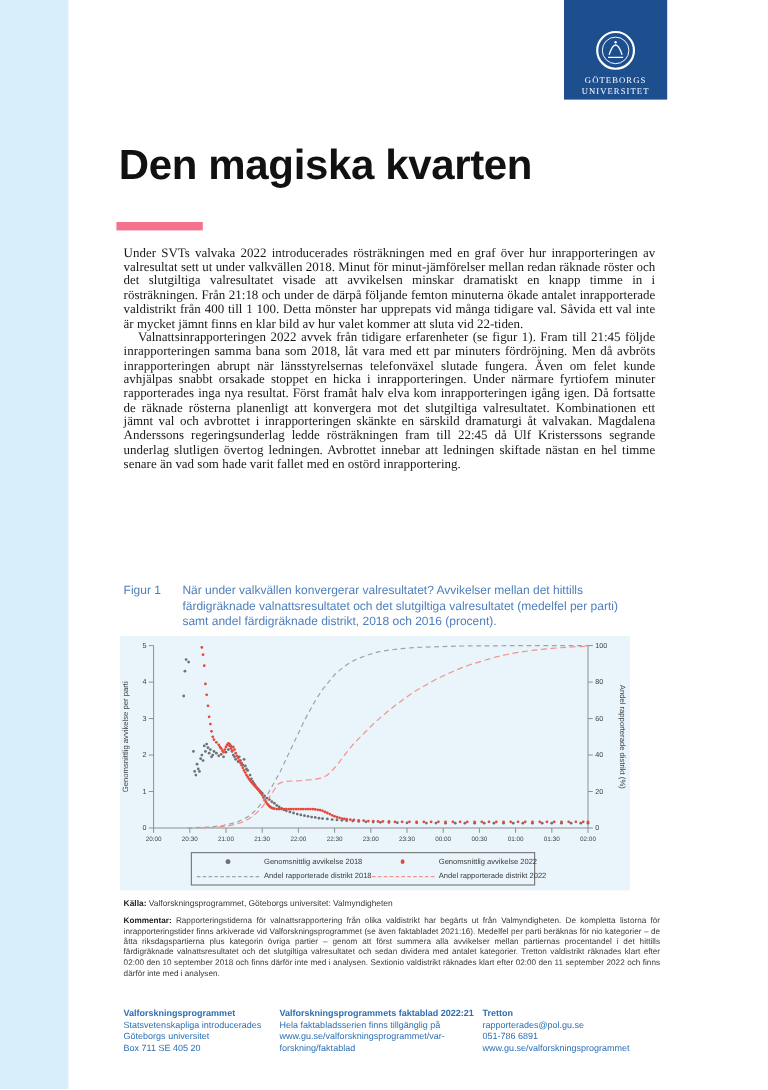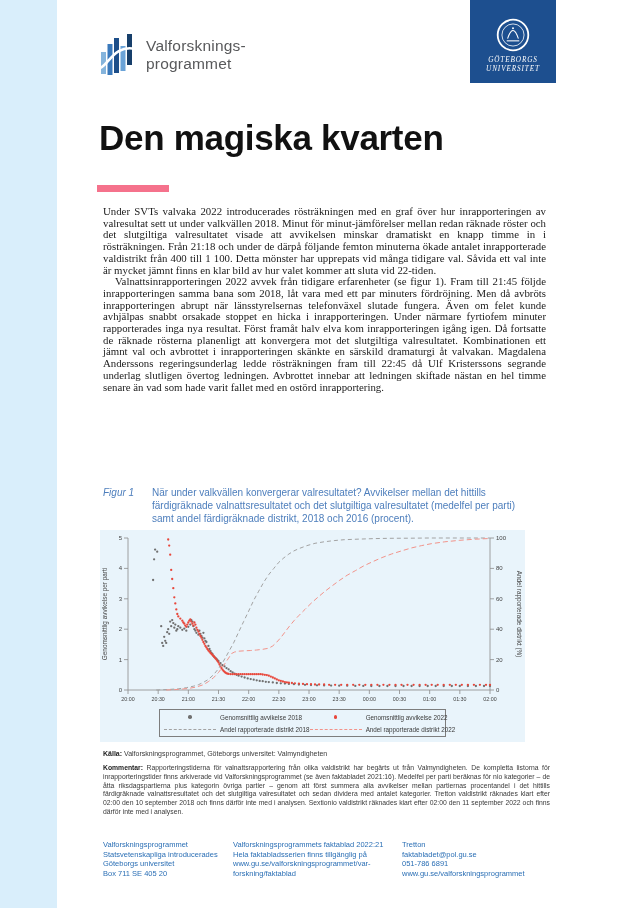--- a/index.html
+++ b/index.html
@@ -4,40 +4,40 @@
 <style>
   html,body{margin:0;padding:0;background:#fff;}
   .page{position:relative;width:640px;height:908px;background:#ffffff;overflow:hidden;
         font-family:"Liberation Sans",sans-serif;}
   .left-strip{position:absolute;left:0;top:0;width:57px;height:908px;background:#d9eefb;}
 
   
   .vlogo{position:absolute;left:101px;top:34px;display:flex;align-items:flex-start;gap:11px;}
   .vlogo-text{color:#58595b;font-size:15.5px;line-height:18px;letter-spacing:.2px;margin-top:3px;}
   .gu-box{position:absolute;left:470px;top:0;width:86px;height:83px;background:#1d4f8f;
-          display:flex;flex-direction:column;align-items:center;justify-content:center;padding-top:8px;box-sizing:border-box;font-style:italic;}
+          display:flex;flex-direction:column;align-items:center;justify-content:flex-start;padding-top:24px;box-sizing:border-box;}
   .gu-text{color:#fff;font-family:"Liberation Serif",serif;font-size:7.2px;letter-spacing:.9px;
            line-height:9px;text-align:center;margin-top:3px;}
 
   
   h1.title{position:absolute;left:99px;top:118px;margin:0;font-size:35px;font-weight:700;
            color:#111;letter-spacing:-.3px;}
   .pink-bar{position:absolute;left:97px;top:185px;width:72px;height:7px;background:#f5728c;}
 
   
   .text-block{position:absolute;left:103px;top:206px;width:443px;
               font-family:"Liberation Serif",serif;font-size:10.8px;line-height:11.7px;
               color:#1a1a1a;text-align:justify;}
   .text-block p{margin:0;}
   .text-block p.indent{text-indent:12px;}
 
   
   .fig-caption{position:absolute;left:103px;top:486px;width:432px;display:flex;
                color:#4d7ebc;font-size:10px;line-height:13px;}
-  .fig-label{width:49px;flex:0 0 49px;font-style:italic;}
+  .fig-label{width:49px;flex:0 0 49px;}
   .fig-text{flex:1;}
 
   
   .chart-panel{position:absolute;left:100px;top:530px;width:425px;height:212px;margin:0;
                background:#e9f4fb;}
   .legend{margin:1px 0 0 59px;width:287px;border:1px solid #7d7d7d;box-sizing:border-box;
           display:grid;grid-template-columns:1fr 1fr;padding:2px 4px;row-gap:2px;}
   .legend-entry{display:flex;align-items:center;height:10px;}
   .legend-label{font-size:6.3px;color:#3a3a3a;white-space:nowrap;}
   .marker{display:block;width:52px;flex:0 0 52px;margin-right:4px;}
@@ -51,42 +51,28 @@
   .comment-line{position:absolute;left:103px;top:764px;width:447px;margin:0;
                 font-size:6.8px;line-height:8.8px;color:#3a3a3a;text-align:justify;}
   .source-line b,.comment-line b{color:#222;}
 
   
   .footer{position:absolute;left:103px;top:840px;display:flex;color:#2b6fb5;
           font-size:7.5px;line-height:9.6px;}
   .f-col1{width:130px;flex:0 0 130px;}
   .f-col2{width:169px;flex:0 0 169px;}
   .f-col3{width:150px;flex:0 0 150px;}
-  .f-title{font-weight:400;}
+  .f-title{font-weight:700;}
 </style>
 </head>
 <body>
 
 <div class="page">
   <div class="left-strip"></div>
 
-  <div class="vlogo">
-    <svg width="34" height="44" viewBox="0 0 34 44">
-      <rect x="0" y="18" width="5" height="22" fill="#85b4dc"></rect>
-      <rect x="6.5" y="10" width="5" height="31" fill="#3a79bb"></rect>
-      <rect x="13" y="4" width="5" height="35" fill="#1d4e89"></rect>
-      <rect x="19.5" y="12" width="5" height="25" fill="#6aa3d8"></rect>
-      <rect x="26" y="0" width="5" height="31" fill="#173f6b"></rect>
-      <path d="M-1 34 C 8 31, 13 10, 35 15" stroke="#ffffff" stroke-width="2.6" fill="none"></path>
-    </svg>
-    <div class="vlogo-text">
-      <div>Valforsknings-</div>
-      <div>programmet</div>
-    </div>
-  </div>
 
   <div class="gu-box">
     <svg width="36" height="36" viewBox="0 0 40 40">
       <circle cx="20" cy="20" r="17" fill="none" stroke="#ffffff" stroke-width="2"></circle>
       <circle cx="20" cy="20" r="12.3" fill="none" stroke="#ffffff" stroke-width="0.9"></circle>
       <path d="M14 24 q3 -9 6 -9 q3 0 6 9" stroke="#ffffff" stroke-width="1.2" fill="none"></path>
       <path d="M13 26.5 h14" stroke="#ffffff" stroke-width="1.2"></path>
       <circle cx="20" cy="12.5" r="1.1" fill="#ffffff"></circle>
     </svg>
     <div class="gu-text">
@@ -432,18 +418,18 @@
       <div>Box 711 SE 405 20</div>
     </div>
     <div class="f-col2">
       <div class="f-title">Valforskningsprogrammets faktablad 2022:21</div>
       <div>Hela faktabladsserien finns tillgänglig på</div>
       <div>www.gu.se/valforskningsprogrammet/var-</div>
       <div>forskning/faktablad</div>
     </div>
     <div class="f-col3">
       <div class="f-title">Tretton</div>
-      <div>faktabladet@pol.gu.se</div>
+      <div>rapporterades@pol.gu.se</div>
       <div>051-786 6891</div>
       <div>www.gu.se/valforskningsprogrammet</div>
     </div>
   </div>
 </div>
 
 </body></html>

